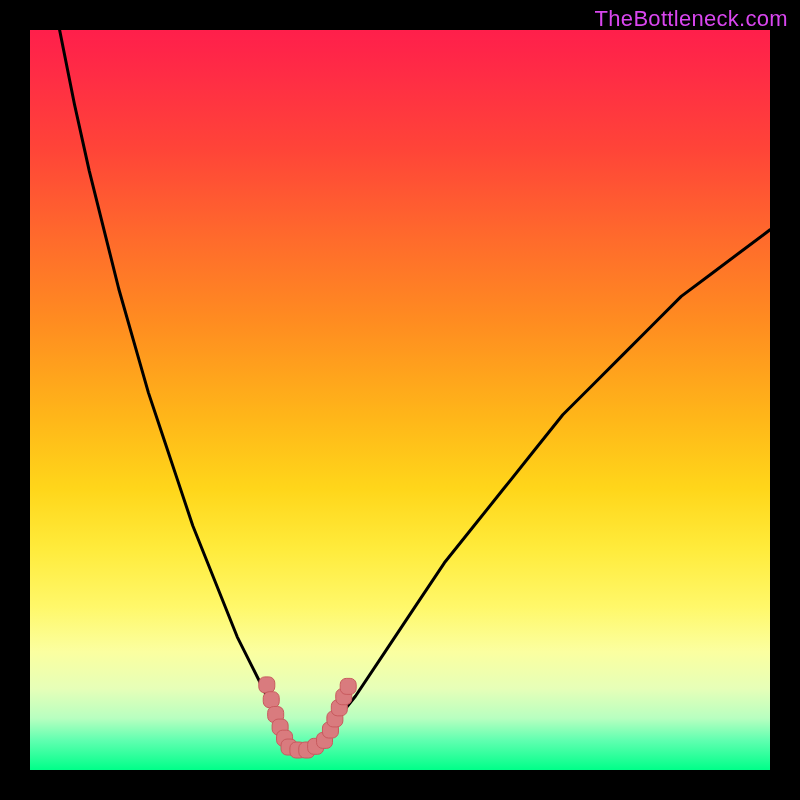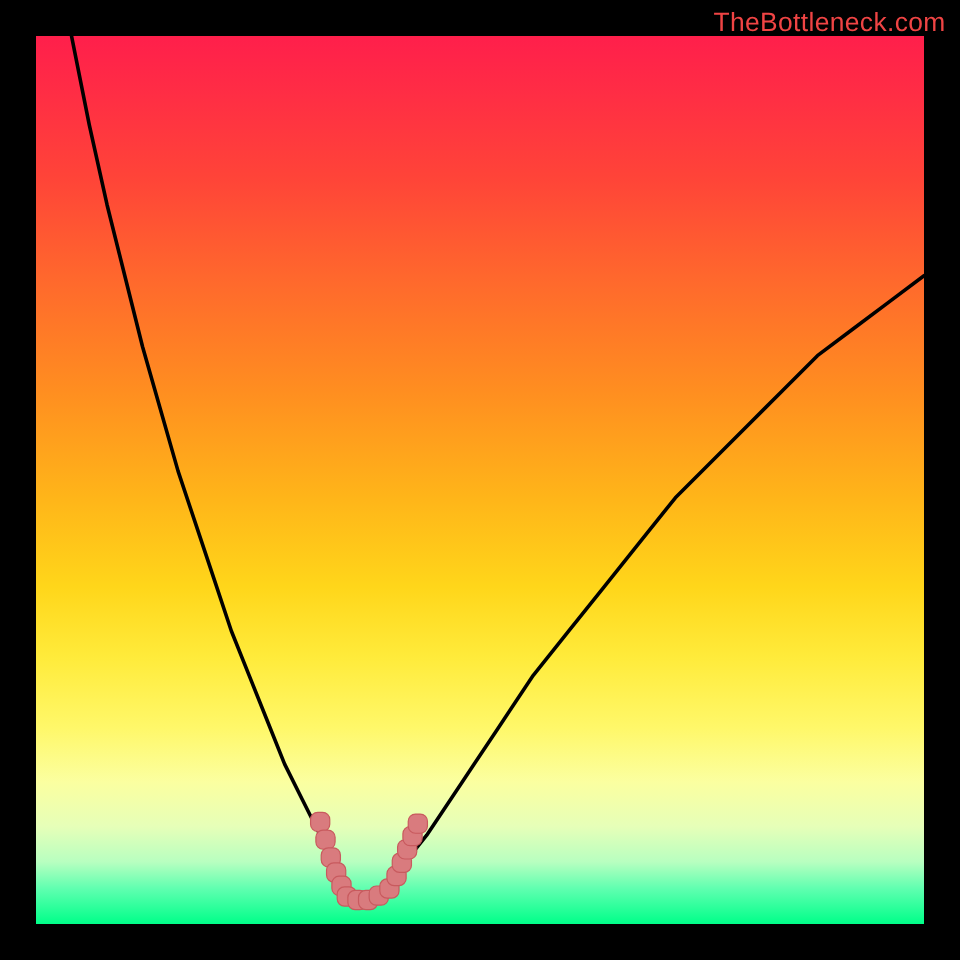--- a/index.html
+++ b/index.html
@@ -51,21 +51,21 @@
   svg.overlay {
     position: absolute;
     inset: 0;
     width: 740px;
     height: 740px;
   }
   .watermark {
     position: absolute;
     top: 6px;
     right: 12px;
-    color: #ef4444;
+    color: #d946ef;
     font-size: 22px;
     font-weight: 500;
     letter-spacing: 0.3px;
     user-select: none;
   }
 </style>
 </head>
 <body>
 
 <div class="frame">

